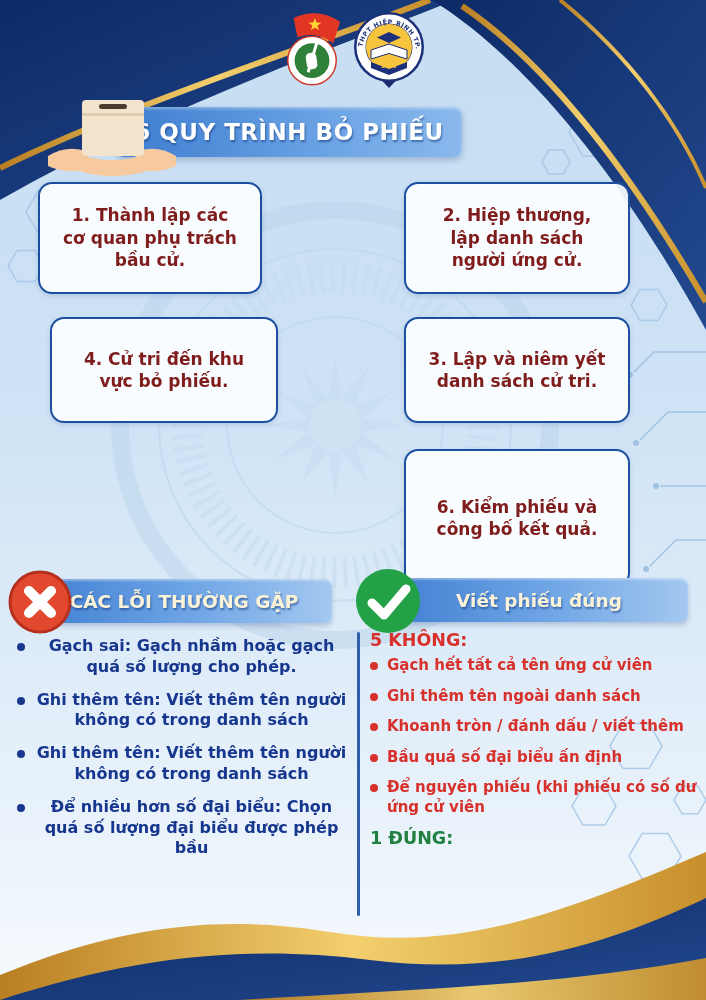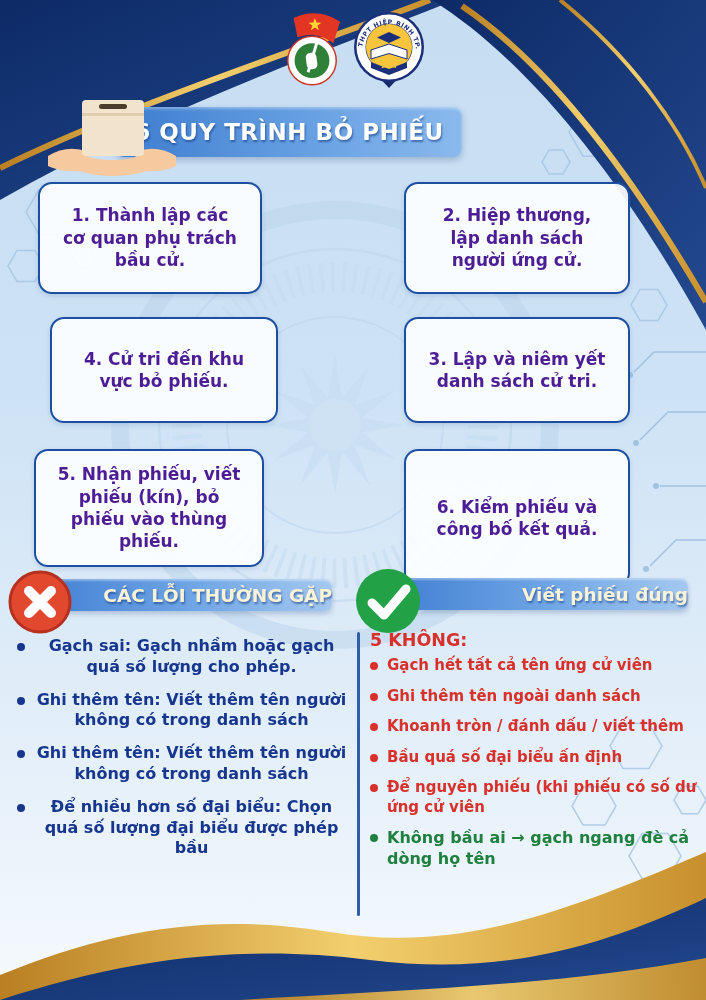--- a/index.html
+++ b/index.html
@@ -27,35 +27,35 @@
     text-shadow:1px 2px 2px rgba(25,62,130,.6);
   }
 
   
   .pbox{
     position:absolute;z-index:4;
     background:rgba(252,254,255,.93);
     border:2.5px solid #1d4fa1;border-radius:14px;
     display:flex;align-items:center;justify-content:center;text-align:center;
     padding:6px 20px;box-sizing:border-box;
-    color:#4c1d95;font-size:17px;line-height:1.32;
+    color:#7f1d1d;font-size:17px;line-height:1.32;
     box-shadow:0 2px 5px rgba(30,60,120,.15);
   }
   .b1{left:38px;top:182px;width:224px;height:112px}
   .b2{left:404px;top:182px;width:226px;height:112px}
   .b4{left:50px;top:317px;width:228px;height:106px}
   .b3{left:404px;top:317px;width:226px;height:106px}
   .b5{left:34px;top:449px;width:230px;height:118px}
   .b6{left:404px;top:449px;width:226px;height:138px}
 
   
   .sec-banner{
-    position:absolute;height:32px;z-index:5;border-radius:7px;
+    position:absolute;height:44px;z-index:5;border-radius:7px;
     background:linear-gradient(90deg,#417fd2 0%,#71a7e6 55%,#a4c8f0 100%);
-    display:flex;align-items:center;justify-content:flex-end;
+    display:flex;align-items:center;justify-content:center;
     box-shadow:inset 0 2px 2px rgba(255,255,255,.35), 0 3px 5px rgba(20,50,110,.22);
   }
   .sec-banner span{font-size:18.5px;color:#fbf3d7;text-shadow:1px 2px 2px rgba(25,62,130,.6)}
   .mistakes-banner{left:36px;top:579px;width:296px}
   .correct-banner{left:390px;top:578px;width:298px}
   .badge{position:absolute;z-index:6}
   .x-badge{left:8px;top:570px}
   .check-badge{left:354px;top:567px}
 
   
@@ -198,21 +198,20 @@
     </svg>
   </div>
   <div class="title-banner">
     <span>6 QUY TRÌNH BỎ PHIẾU</span>
   </div>
 
   <div class="pbox b1">1. Thành lập các cơ quan phụ trách bầu cử.</div>
   <div class="pbox b2">2. Hiệp thương, lập danh sách người ứng cử.</div>
   <div class="pbox b4">4. Cử tri đến khu vực bỏ phiếu.</div>
   <div class="pbox b3">3. Lập và niêm yết danh sách cử tri.</div>
-  <div class="pbox b5">5. Nhận phiếu, viết phiếu (kín), bỏ phiếu vào thùng phiếu.</div>
   <div class="pbox b6">6. Kiểm phiếu và công bố kết quả.</div>
 
   <div class="badge x-badge">
     <svg width="64" height="64" viewBox="0 0 64 64">
       <circle cx="32" cy="32" r="30" fill="#e2482e" stroke="#b5301e" stroke-width="3"></circle>
       <path d="M21,21 L43,43 M43,21 L21,43" stroke="#ffffff" stroke-width="10" stroke-linecap="round"></path>
     </svg>
   </div>
   <div class="sec-banner mistakes-banner">
     <span>CÁC LỖI THƯỜNG GẶP</span>
@@ -239,18 +238,16 @@
 
   <div class="right-col">
     <p class="col-heading red">5 KHÔNG:</p>
     <ul class="list right-list red-list" style="position:static">
       <li>Gạch hết tất cả tên ứng cử viên</li>
       <li>Ghi thêm tên ngoài danh sách</li>
       <li>Khoanh tròn / đánh dấu / viết thêm</li>
       <li>Bầu quá số đại biểu ấn định</li>
       <li>Để nguyên phiếu (khi phiếu có số dư ứng cử viên</li>
     </ul>
-    <ul class="list right-list green-list" style="position:static">
-      <li>Không bầu ai → gạch ngang đè cả dòng họ tên</li>
-    </ul>
+    <p class="col-heading green">1 ĐÚNG:</p>
   </div>
 
 </div>
 
 </body></html>

